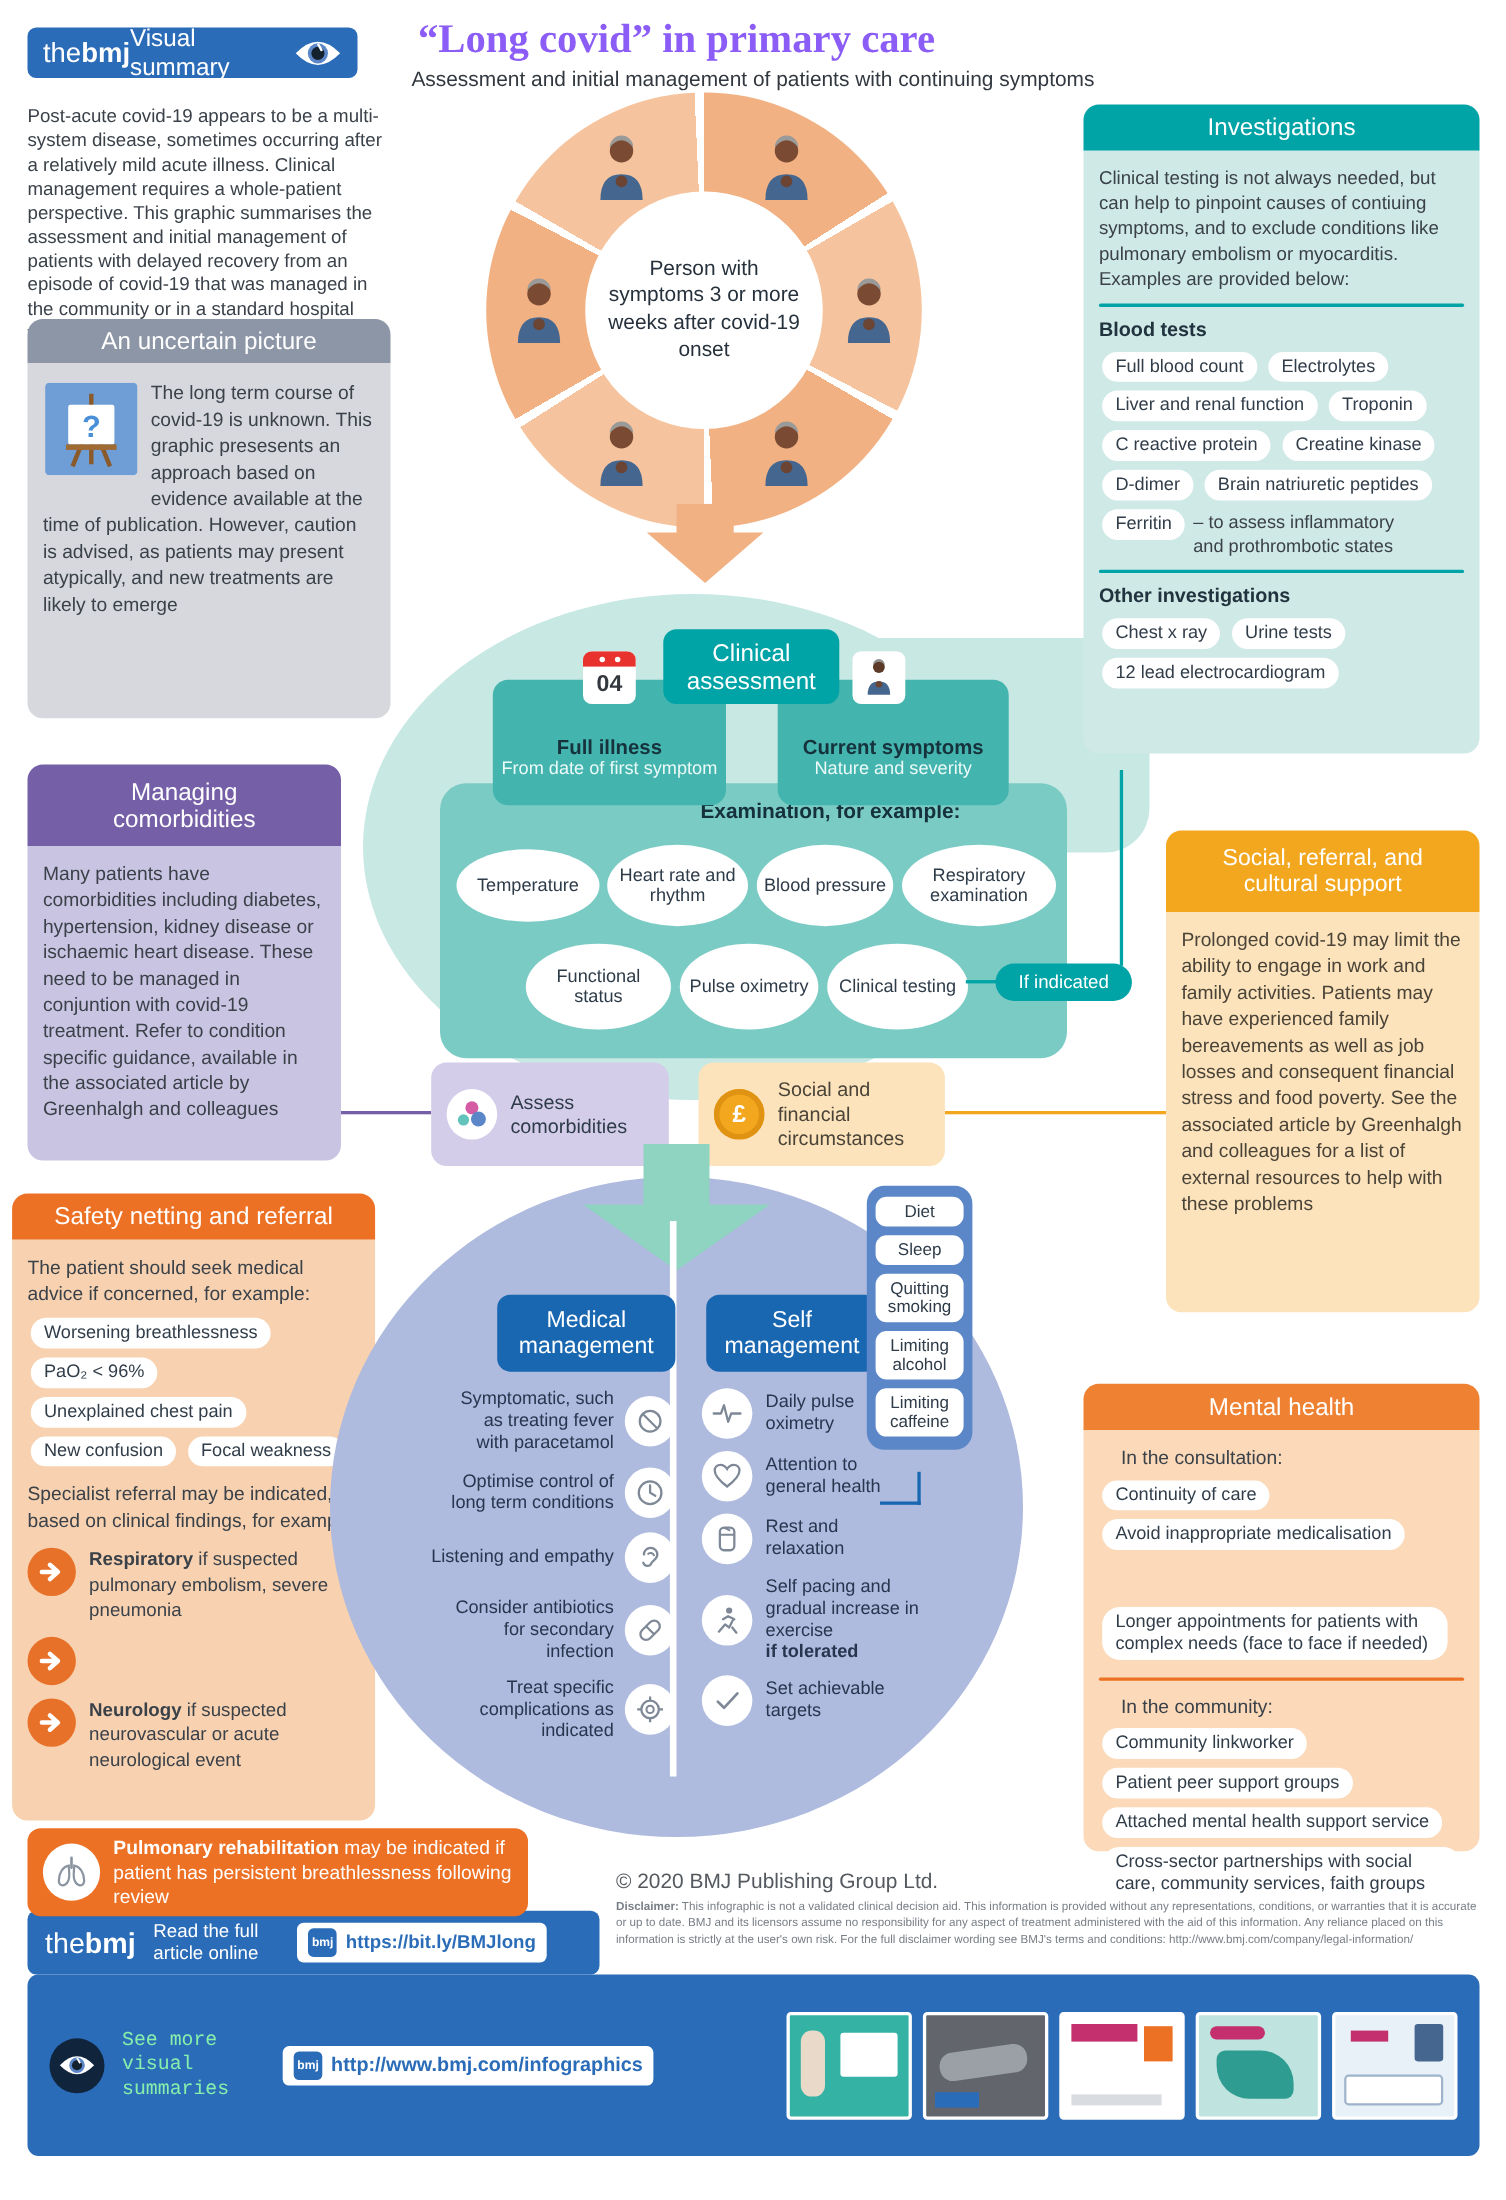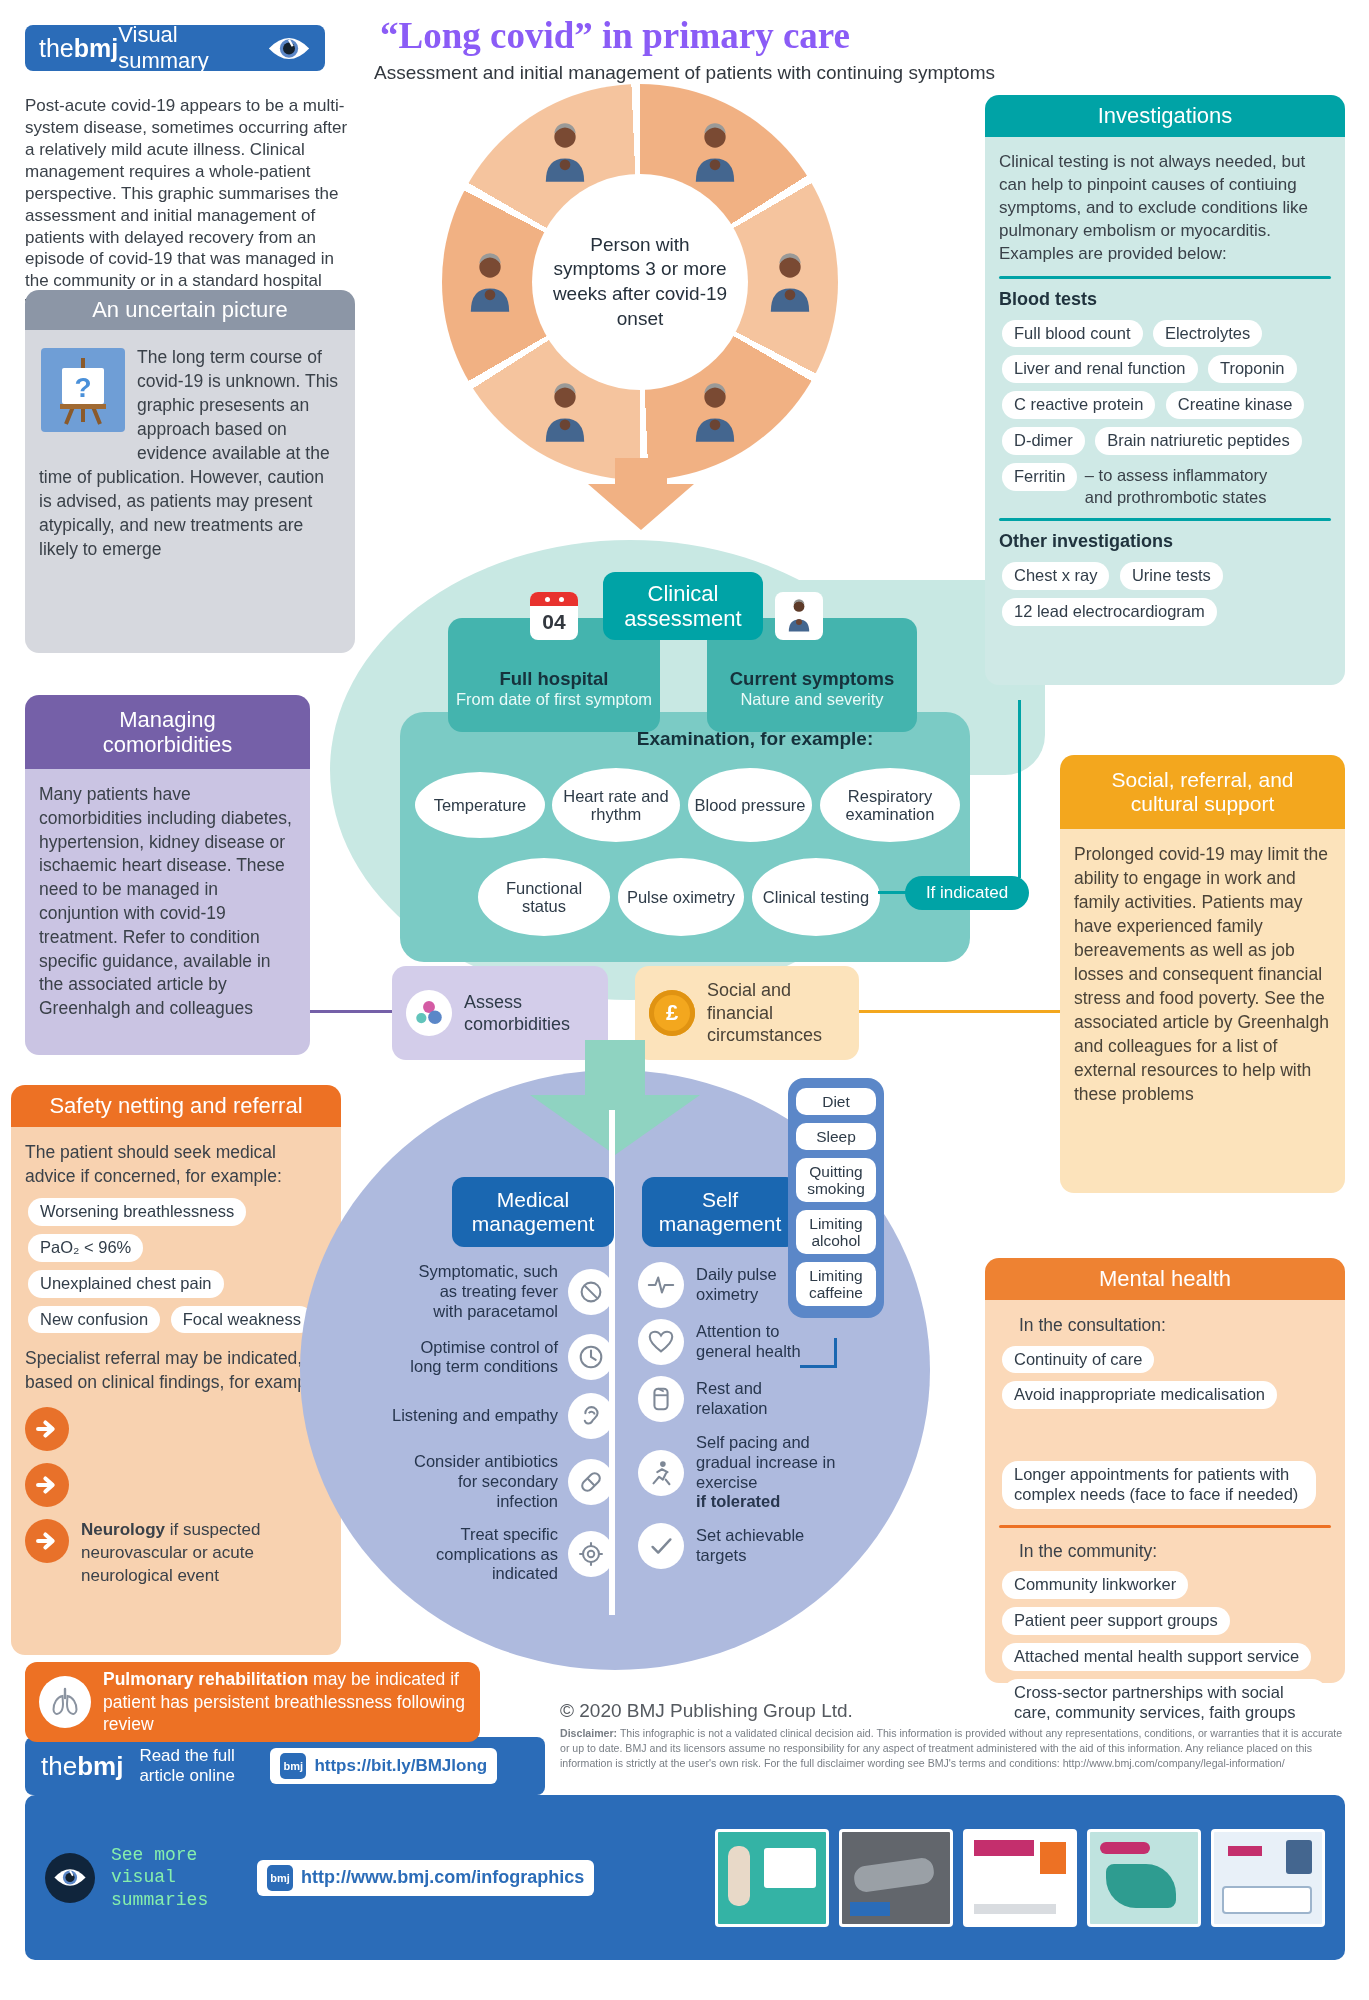--- a/index.html
+++ b/index.html
@@ -129,21 +129,21 @@
     <div class="oval" style="left:15px;top:60px;width:130px;height:66px;">Temperature</div>
     <div class="oval" style="left:152px;top:56px;width:128px;height:74px;">Heart rate and rhythm</div>
     <div class="oval" style="left:288px;top:56px;width:124px;height:74px;">Blood pressure</div>
     <div class="oval" style="left:420px;top:56px;width:140px;height:74px;">Respiratory examination</div>
     <div class="oval" style="left:78px;top:146px;width:132px;height:78px;">Functional status</div>
     <div class="oval" style="left:218px;top:146px;width:126px;height:78px;">Pulse oximetry</div>
     <div class="oval" style="left:352px;top:146px;width:128px;height:78px;">Clinical testing</div>
   </div>
 
   <div class="abs teal-box" style="left:448px;top:618px;width:212px;height:114px;z-index:3;padding-top:50px;box-sizing:border-box;">
-    <div class="bt">Full hospital</div>
+    <div class="bt">Full illness</div>
     <div class="st">From date of first symptom</div>
   </div>
   <div class="abs" style="left:530px;top:592px;width:48px;height:48px;background:#fff;border-radius:8px;z-index:4;overflow:hidden;text-align:center;">
     <div style="height:14px;background:#e8322e;display:flex;align-items:center;justify-content:space-around;padding:0 10px;">
         <span style="width:5px;height:5px;background:#fff;border-radius:50%;"></span>
         <span style="width:5px;height:5px;background:#fff;border-radius:50%;"></span>
       </div>
     <div style="font-weight:bold;font-size:21px;color:#33383f;line-height:32px;">04</div>
   </div>
 
@@ -345,20 +345,21 @@
         <span class="chip">New confusion</span>
         <span class="chip">Focal weakness</span>
       </div>
       <div class="body-text" style="font-size:17.5px;margin-bottom:12px;">Specialist referral may be indicated, based on clinical findings, for example:</div>
       <div class="ref-row">
         <span class="ref-badge">
             <svg width="26" height="26" viewBox="0 0 32 32">
               <path d="M5 16 h16 M14 8 l9 8 -9 8" fill="none" stroke="#fff" stroke-width="5" stroke-linecap="round" stroke-linejoin="round"></path>
             </svg>
           </span>
+        <span class="body-text" style="font-size:17px;"><b>Respiratory</b><span> if suspected pulmonary embolism, severe pneumonia</span></span>
       </div>
       <div class="ref-row">
         <span class="ref-badge">
             <svg width="26" height="26" viewBox="0 0 32 32">
               <path d="M5 16 h16 M14 8 l9 8 -9 8" fill="none" stroke="#fff" stroke-width="5" stroke-linecap="round" stroke-linejoin="round"></path>
             </svg>
           </span>
       </div>
       <div class="ref-row">
         <span class="ref-badge">

